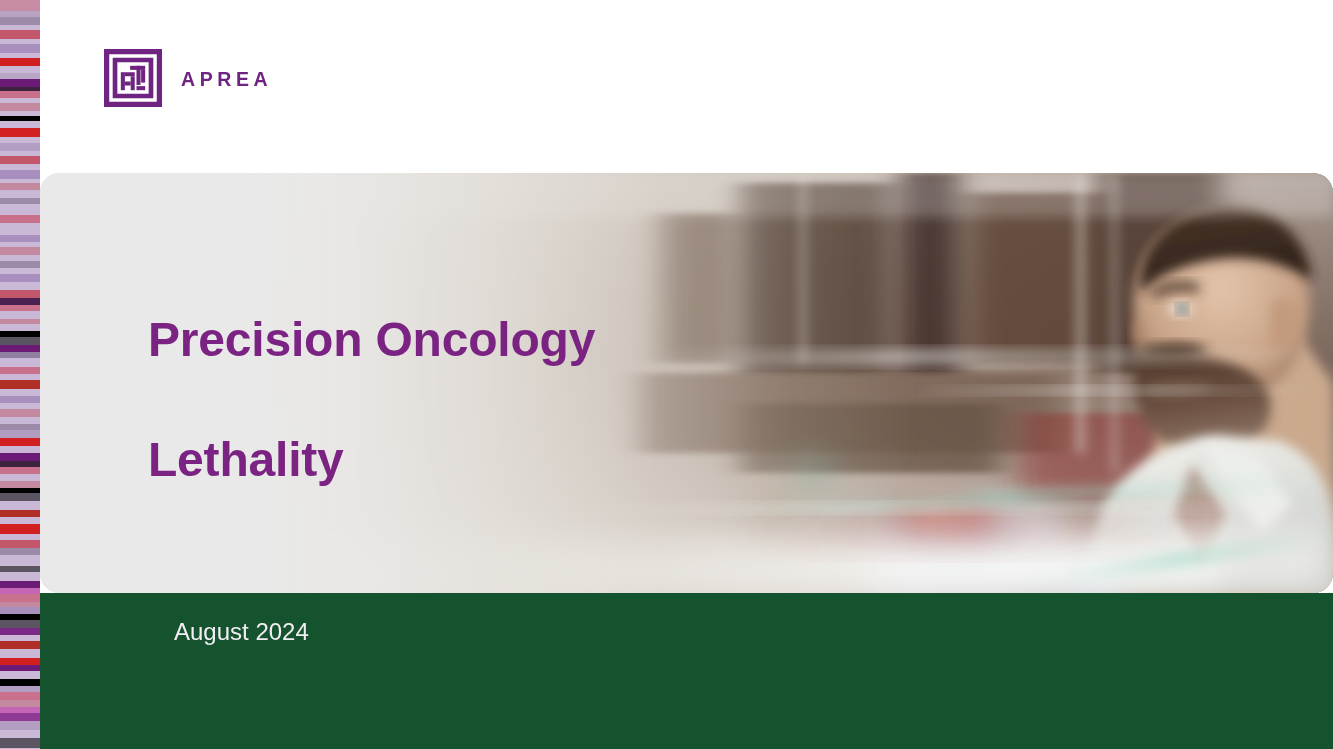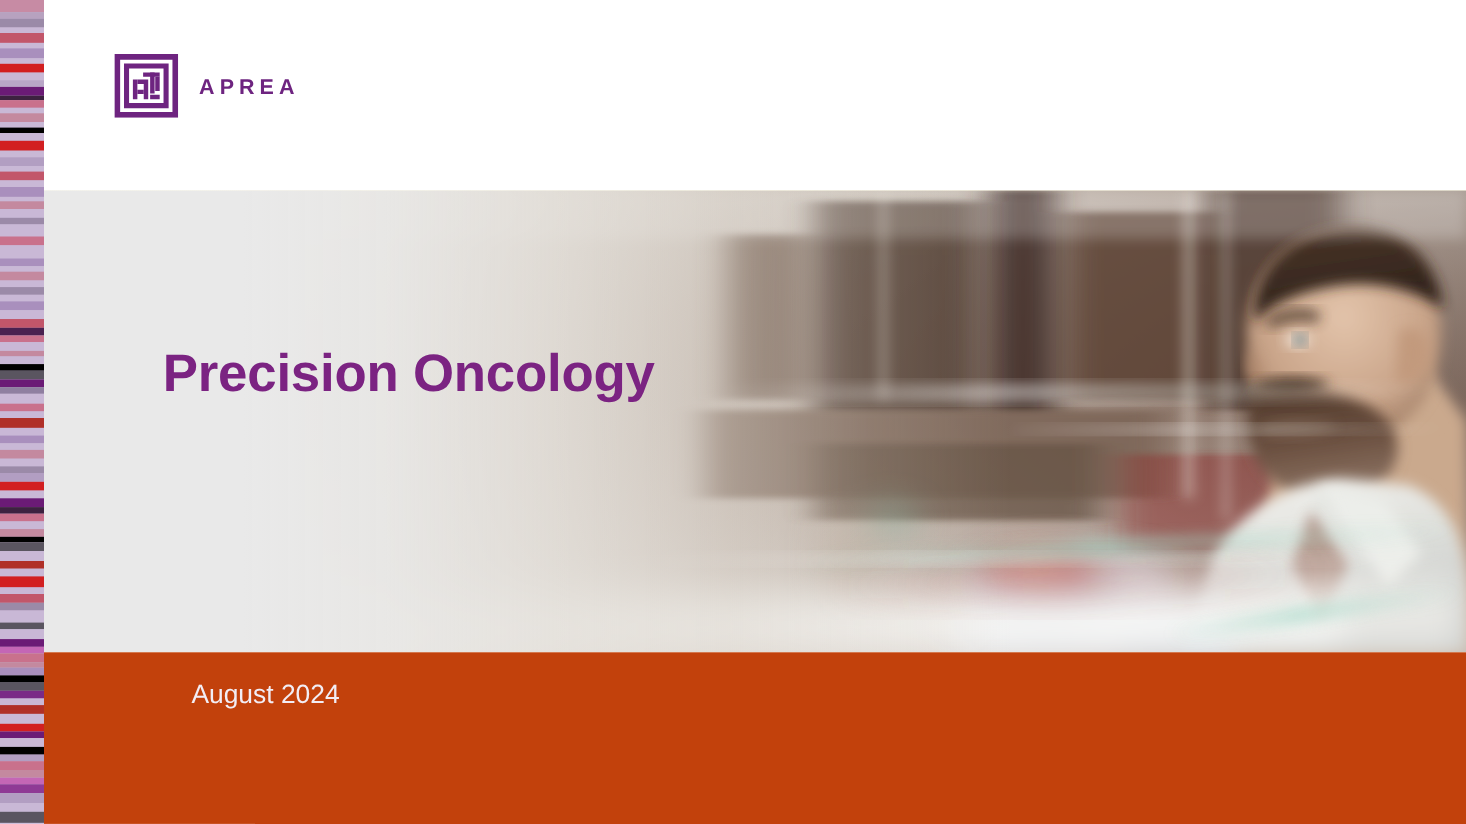--- a/index.html
+++ b/index.html
@@ -81,22 +81,23 @@
   }
 
   
   .hero {
     position: absolute;
     left: 40px;
     top: 173px;
     right: 0;
     height: 420px;
     overflow: hidden;
-    background: #fef9c3;
+    background: #7dd3fc;
     z-index: 10;
+    border-radius: 20px;
   }
   .hero-photo {
     position: absolute;
     inset: 0;
     width: 100%;
     height: 100%;
   }
   .hero-fade {
     position: absolute;
     inset: 0;
@@ -124,21 +125,21 @@
     max-width: 520px;
   }
 
   
   .footer-band {
     position: absolute;
     left: 40px;
     top: 593px;
     right: 0;
     bottom: 0;
-    background: #c2410c;
+    background: #14532d;
     z-index: 15;
   }
   .footer-date {
     position: absolute;
     left: 134px;
     top: 25px;
     font-family: "Liberation Sans", sans-serif;
     font-size: 24px;
     line-height: 28px;
     color: #F2EDF5;
@@ -452,20 +453,21 @@
       </g>
 
       <rect x="0" y="0" width="1293" height="44" fill="#ffffff" opacity="0.22" filter="url(#soft)"></rect>
     </svg>
 
     <div class="hero-fade"></div>
 
     <h1 class="hero-title">
       <span>Precision Oncology</span><br>
       <br>
+      <span>Lethality</span>
     </h1>
   </div>
 
   <div class="footer-band">
     <div class="footer-date">August 2024</div>
   </div>
 
 </div>
 
 </body></html>

